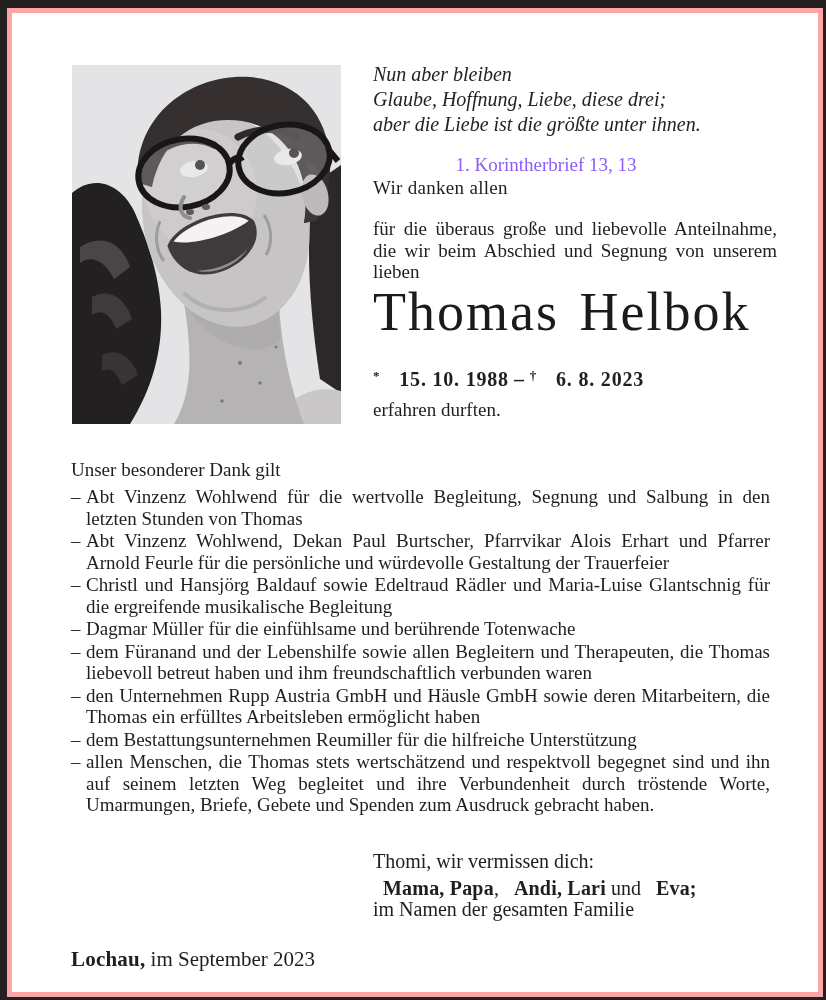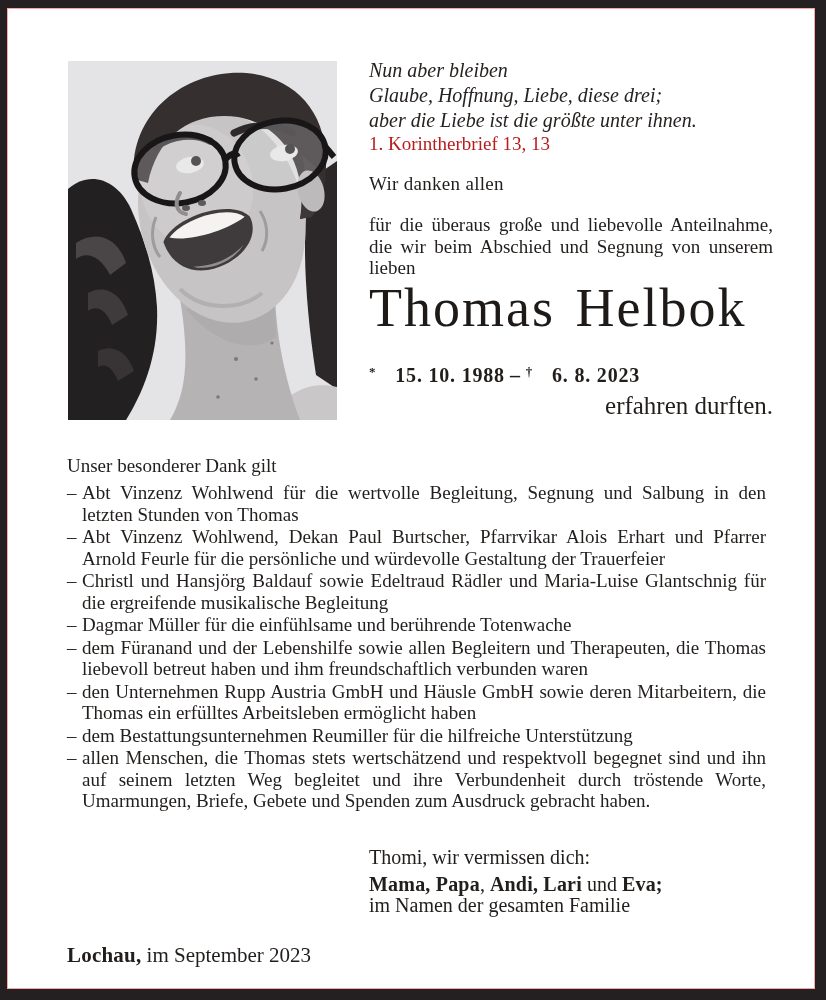--- a/index.html
+++ b/index.html
@@ -5,51 +5,51 @@
   html,body{margin:0;padding:0;}
   .frame{
     position:relative; width:826px; height:1000px;
     background:#242021; overflow:hidden;
     font-family:"Liberation Serif", serif;
     color:#211e1c;
   }
   .card{
     position:absolute; left:7px; top:8px;
     width:806px; height:979px;
-    background:#ffffff; border:1px solid #fca5a5;
+    background:#ffffff; border:5px solid #fca5a5;
   }
   .abs{position:absolute;}
   .photo{left:60px; top:52px; width:269px; height:359px; overflow:hidden;}
   .photo svg{display:block; width:269px; height:359px;}
 
   
   .quote{left:361px; top:49px; width:346px; font-style:italic; font-size:20px; line-height:25px; color:#262220;}
   .quote .qline{white-space:nowrap;}
-  .quote-src{left:361px; top:124px; width:346px; text-align:left; font-size:19px; line-height:22px; margin-top:0; color:#b91c1c;}
+  .quote-src{left:361px; top:124px; width:346px; text-align:center; font-size:19px; line-height:22px; margin-top:17px; color:#8b5cf6;}
   .wir-danken{left:361px; top:161px; width:404px; font-size:19px; line-height:28px; letter-spacing:0.3px;}
   .intro{left:361px; top:205px; width:404px; font-size:19px; line-height:21.5px; text-align:justify;}
   .name{left:361px; top:271px; width:420px; font-size:54px; line-height:56px; letter-spacing:2px; word-spacing:5px; white-space:nowrap; color:#1d1a18;}
   .dates{left:361px; top:351px; width:404px; font-size:20px; line-height:24px; font-weight:bold; letter-spacing:0.8px;}
   .dates .sym{font-size:13px; vertical-align:6px; font-weight:bold;}
   .dates .d{margin-left:19px;}
   .dates .sep{margin:0 5px;}
-  .outro{left:361px; top:386px; width:404px; font-size:25px; line-height:21.5px;text-align:right;}
+  .outro{left:361px; top:386px; width:404px; font-size:19px; line-height:21.5px;}
 
   
   .dank-head{left:59px; top:446px; width:698px; font-size:19px; line-height:21.5px;}
   .dank-list{left:59px; top:473px; width:699px; font-size:19px; line-height:21.5px;}
   .dank-list ul{margin:0; padding:0; list-style:none;}
   .dank-list li{position:relative; padding-left:15px; text-align:justify; margin:0;}
   .dank-list li + li{margin-top:1px;}
   .dash{position:absolute; left:0; top:0;}
 
   
   .closing{left:361px; top:838px; width:404px; font-size:20px; line-height:21.5px;}
   .closing .sig{margin-top:5px;}
-  .closing b{letter-spacing:0.2px;}
+  .closing b{letter-spacing:0.2px;margin-left:10px;}
 
   .footer{left:59px; top:934px; width:600px; font-size:21px; line-height:24px;}
   .footer b{letter-spacing:0.2px;}
 </style>
 </head>
 <body>
 
 <div class="frame">
   <div class="card">
 

